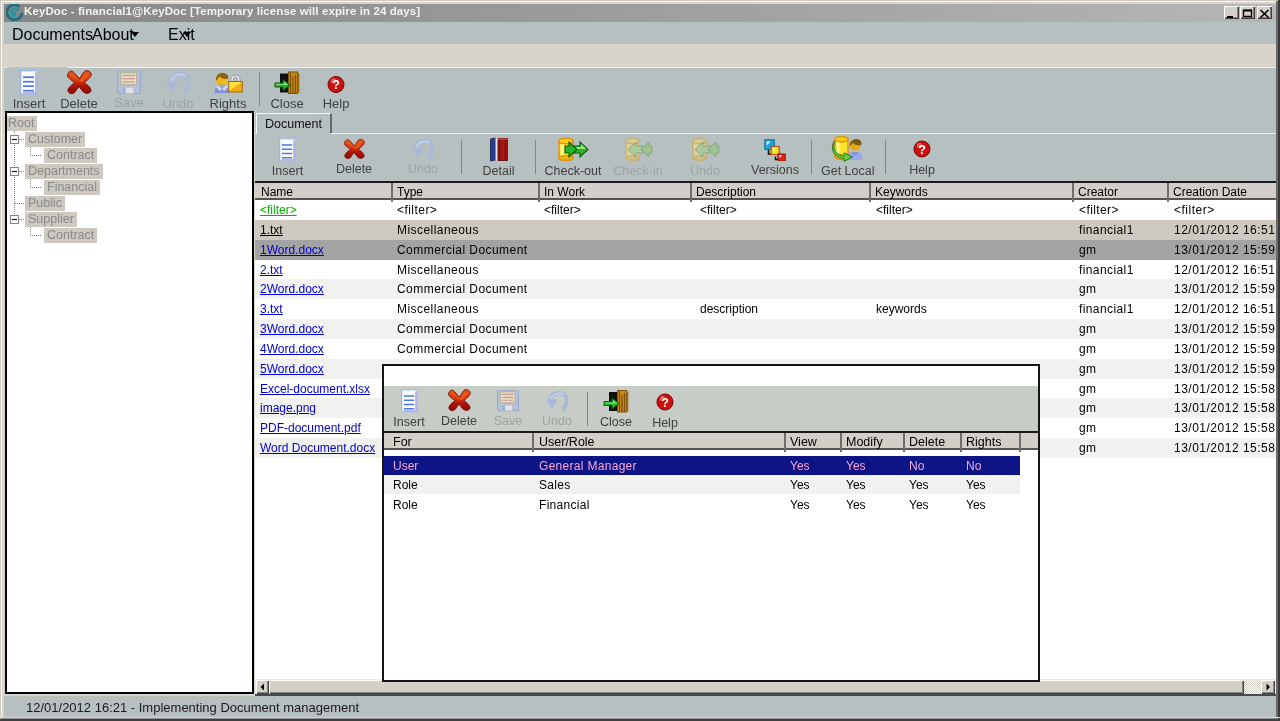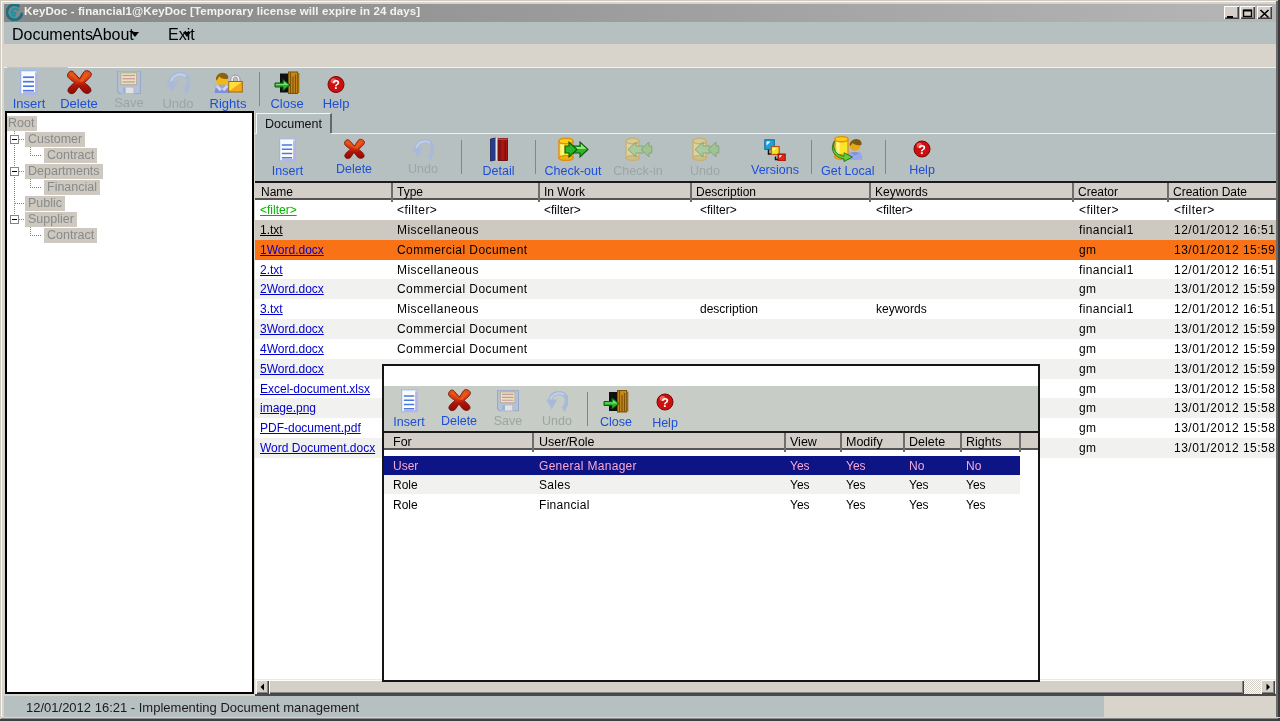--- a/index.html
+++ b/index.html
@@ -23,21 +23,21 @@
 
 #menubar { left:4px; top:22px; width:1272px; height:22px; background:#b7c0c0; font-size:12.5px; color:#101010; }
 .mi { top:4px; white-space:nowrap; font-size:16px; }
 .dar { width:0; height:0; border-left:4px solid transparent; border-right:4px solid transparent; border-top:5px solid #000; top:10px; }
 
 #tabstrip1 { left:4px; top:44px; width:1272px; height:23px; background:#b7c0c0; }
 #tab-folders { left:2px; top:0px; width:64px; height:23px; background:#bdc6c6; border-top:1px solid #f2f6f6; border-left:1px solid #f2f6f6; border-right:2px solid #5f6a6a; font-size:13px; color:#101010; padding-left:10px; padding-top:4px; }
 
 #toolbar1 { left:4px; top:67px; width:1272px; height:44px; background:#b7c0c0; border-top:1px solid #eef2f2; }
 .tb { position:absolute; text-align:center; }
-.tb .lbl { font-size:13px; color:#1d4ed8; margin-top:-2px; line-height:14px; white-space:nowrap; }
+.tb .lbl { font-size:13px; color:#404040; margin-top:-2px; line-height:14px; white-space:nowrap; }
 .tb .lbl.dis { color:#9aa5a4; }
 .vsep { position:absolute; width:1px; background:#7e8888; }
 
 #treewrap { left:5px; top:111px; width:249px; height:583px; background:#000; }
 #tree { left:7px; top:113px; width:245px; height:579px; background:#fff; overflow:hidden; }
 .tnode { position:absolute; background:#cdc9c1; color:#8a8a8a; font-size:12.5px; height:15px; line-height:15px; padding:0 3px; white-space:nowrap; }
 .minus { position:absolute; width:9px; height:9px; background:#fff; border:1px solid #848484; }
 .minus::after { content:""; position:absolute; left:1px; top:3px; width:5px; height:1px; background:#000; }
 
 #rightchrome { left:255px; top:111px; width:1021px; height:70px; background:#b7c0c0; }
@@ -55,21 +55,21 @@
 .lnk { color:#0000cc; text-decoration:underline; }
 .grn { color:#00b400; text-decoration:underline; }
 .blk { color:#000; text-decoration:underline; }
 
 #hscroll { left:255px; top:679px; width:1022px; height:16px; background:#eceae4; }
 .sbtn { position:absolute; top:1px; height:14px; background:#d4d0c8; box-shadow: inset 1px 1px 0 #fffff6, inset -1px -1px 0 #454545, inset -2px -2px 0 #868686; }
 #hs-line { left:255px; top:694px; width:1022px; height:2px; background:#4a4a4a; }
 #dither { position:absolute; top:1px; height:14px; background:
   repeating-conic-gradient(#ffffff 0% 25%, #d4d0c8 0% 50%) 0 0/2px 2px; }
 
-#statusbar { left:4px; top:696px; width:1100px; height:21px; background:#b7c0c0; font-size:12px; color:#1a1a1a; }
+#statusbar { left:4px; top:696px; width:1272px; height:21px; background:#b7c0c0; font-size:12px; color:#1a1a1a; }
 #status-text { left:22px; top:4px; font-size:13px; }
 
 #dialog { left:382px; top:364px; width:658px; height:318px; background:#fff; border:2px solid #151515; }
 #dtitle { left:0; top:0; width:654px; height:20px; background:#0a0a8a; color:#fff; font-size:13px; font-weight:bold; letter-spacing:0.5px; }
 #dtoolbar { left:0; top:20px; width:654px; height:45px; background:#c7ccc6; }
 #dhead { left:0; top:65px; width:654px; height:19px; background:#d3cfc8; border-top:2px solid #1a1a1a; border-bottom:2px solid #555; font-size:12.5px; }
 .drow { position:absolute; left:0; width:636px; height:19.4px; font-size:12px; color:#000; }
 .drow span { position:absolute; top:3px; white-space:nowrap; }
 .d0 { left:9px; } .d1 { left:155px; letter-spacing:0.3px; } .d2 { left:406px; } .d3 { left:462px; } .d4 { left:525px; } .d5 { left:582px; }
 </style></head>
@@ -343,21 +343,21 @@
         <span class="c4">&lt;filter&gt;</span>
         <span class="c5">&lt;filter&gt;</span>
         <span class="c6">&lt;filter&gt;</span>
       </div>
     <div class="trow" style="top:38.8px; background:#cdc9c1;">
         <span class="c0 blk">1.txt</span>
         <span class="c1">Miscellaneous</span>
         <span class="c5">financial1</span>
         <span class="c6">12/01/2012 16:51</span>
       </div>
-    <div class="trow" style="top:58.7px; background:#f97316;">
+    <div class="trow" style="top:58.7px; background:#a3a3a3;">
         <span class="c0 lnk">1Word.docx</span>
         <span class="c1">Commercial Document</span>
         <span class="c5">gm</span>
         <span class="c6">13/01/2012 15:59</span>
       </div>
     <div class="trow" style="top:78.5px;">
         <span class="c0 lnk">2.txt</span>
         <span class="c1">Miscellaneous</span>
         <span class="c5">financial1</span>
         <span class="c6">12/01/2012 16:51</span>

